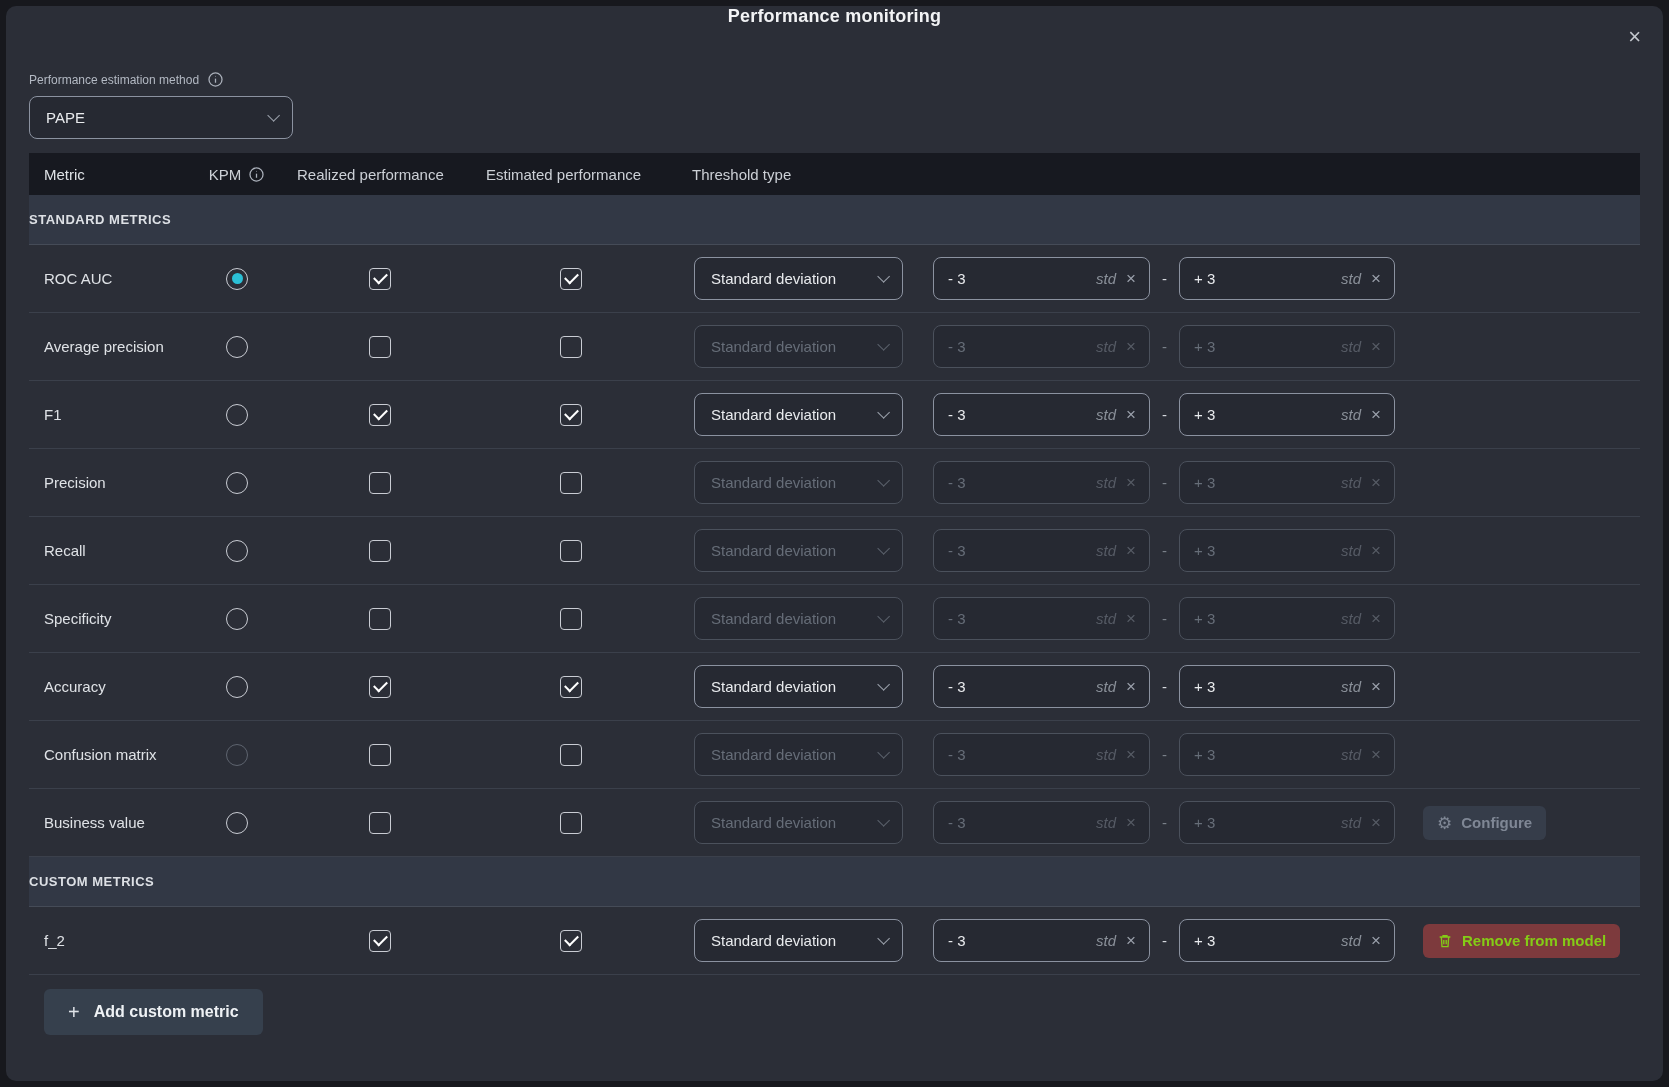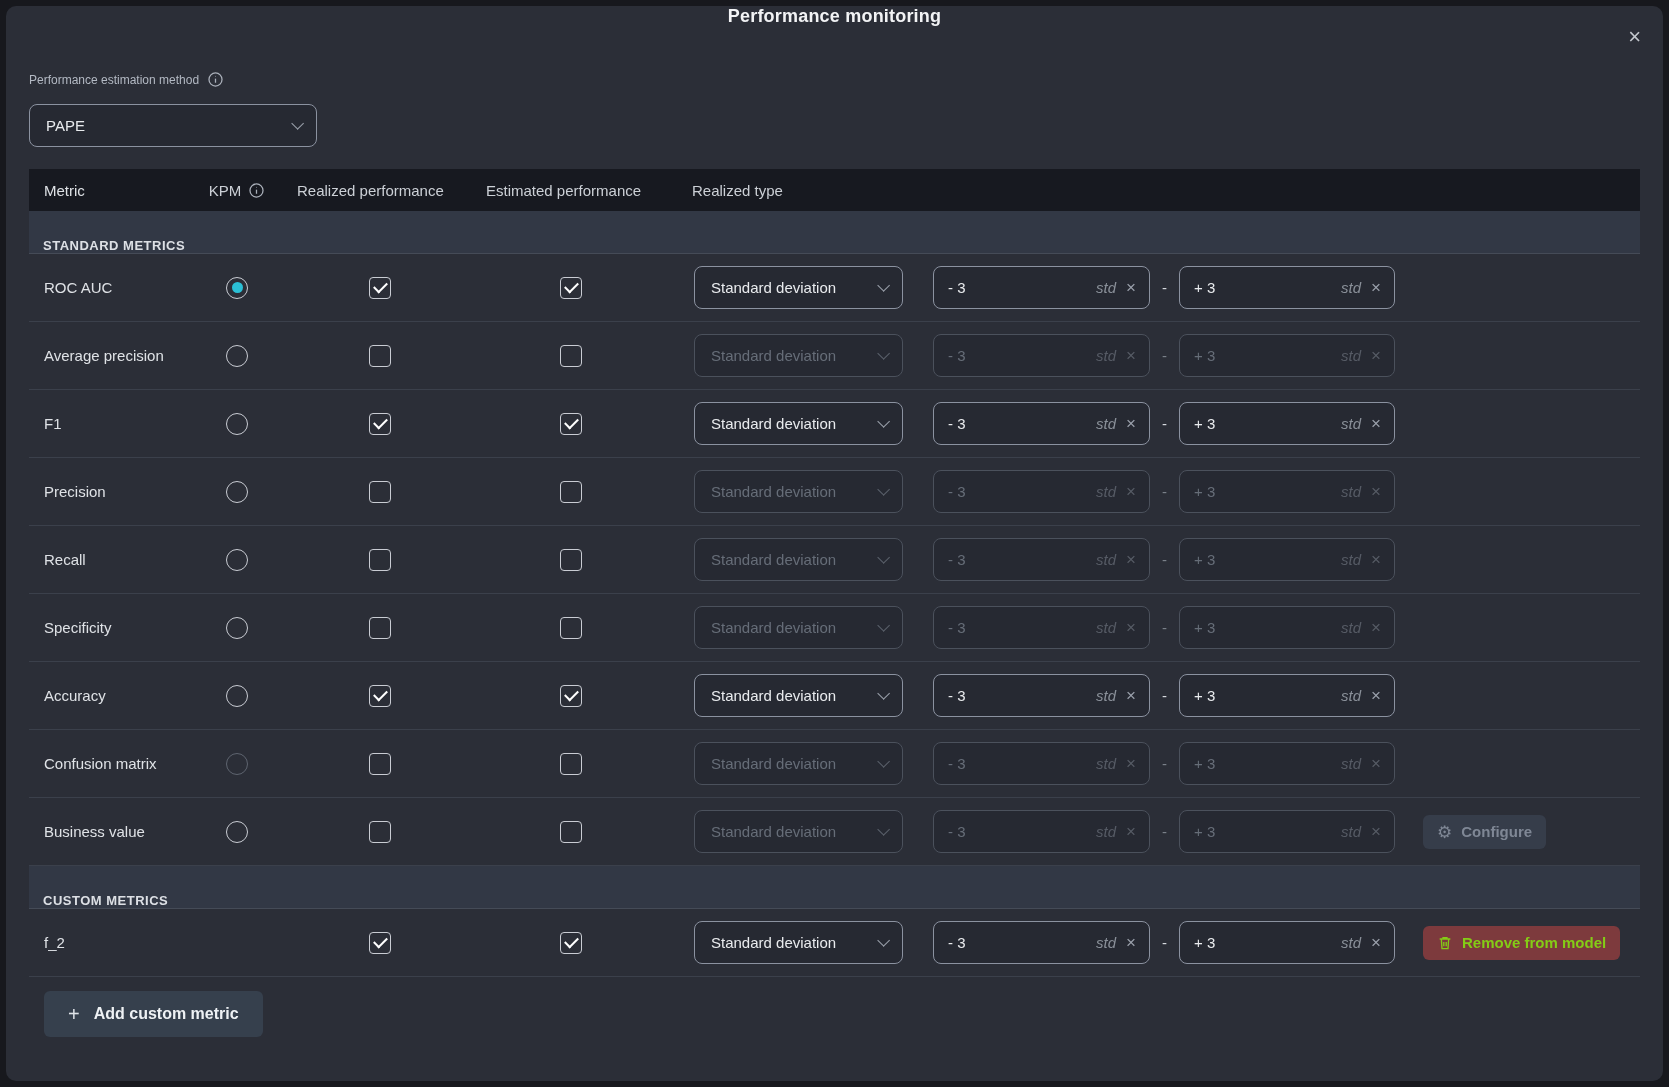--- a/index.html
+++ b/index.html
@@ -22,28 +22,28 @@
   html,body{width:1669px;height:1087px;overflow:hidden;}
   body{background:var(--outer-bg);font-family:"Liberation Sans","DejaVu Sans",sans-serif;color:var(--text);}
   .modal{position:absolute;inset:6px;background:var(--modal-bg);border-radius:10px;padding:0 23px;}
   .close-btn{position:absolute;top:16px;right:18px;font-size:22px;color:#c3c7cd;cursor:pointer;line-height:1;padding:4px;}
   .title{text-align:center;font-size:18px;font-weight:700;color:#f2f3f5;letter-spacing:.2px;}
   .field-label{margin-top:44px;display:flex;align-items:center;gap:8px;font-size:12px;color:var(--text-muted);}
   .info-icon{width:17px;height:17px;color:#aab0ba;display:inline-flex;}
   .info-icon svg{width:100%;height:100%;}
   .select{height:43px;border:1px solid var(--border-on);border-radius:8px;background:var(--input-bg);
           display:flex;align-items:center;justify-content:space-between;padding:0 16px;cursor:pointer;font-size:15px;color:var(--text);}
-  .pape-select{width:288px;margin-top:16px;}
+  .pape-select{width:264px;margin-top:8px;}
   .chevron{width:9px;height:9px;border-right:1.6px solid #9aa0ab;border-bottom:1.6px solid #9aa0ab;
            transform:rotate(45deg) translateY(-3px);flex:0 0 auto;}
   
-  .table{margin-top:22px;width:1611px;}
+  .table{margin-top:14px;width:1611px;}
   .thead{display:flex;align-items:center;height:42px;background:var(--head-bg);font-size:15px;color:#ccd0d6;}
-  .section-bar{display:flex;align-items:flex-end;height:43px;background:var(--section-bg);
-               padding-left:14px;font-size:13px;font-weight:700;letter-spacing:.5px;color:#dde0e5;border-bottom:1px solid #454b57;}
+  .section-bar{display:flex;align-items:center;height:50px;background:var(--section-bg);
+               padding-left:0;font-size:13px;font-weight:700;letter-spacing:.5px;color:#dde0e5;border-bottom:1px solid #454b57;}
   .row{display:flex;align-items:center;height:68px;border-bottom:1px solid var(--divider);font-size:15px;}
   .cell{display:flex;align-items:center;}
   .c-metric{flex:0 0 158px;padding-left:15px;color:#dfe2e6;}
   .c-kpm{flex:0 0 100px;justify-content:center;}
   .c-realized{flex:0 0 186px;justify-content:center;}
   .c-estimated{flex:0 0 196px;justify-content:center;}
   .c-type{flex:0 0 246px;}
   .c-value{flex:1 1 auto;}
   
   .thead .c-kpm{gap:7px;}
@@ -118,21 +118,21 @@
         <span class="info-icon">
           <svg viewBox="0 0 24 24" fill="none" stroke="currentColor" stroke-width="1.8">
             <circle cx="12" cy="12" r="9.2"></circle>
               <line x1="12" y1="10.8" x2="12" y2="16.6"></line>
               <circle cx="12" cy="7.4" r="0.7" fill="currentColor" stroke="none"></circle>
           </svg>
         </span>
       </div>
       <div class="cell c-realized">Realized performance</div>
       <div class="cell c-estimated">Estimated performance</div>
-      <div class="cell c-type">Realized type</div>
+      <div class="cell c-type">Threshold type</div>
     </div>
     <div id="rows">
   <div class="section-bar">
     <span class="section-label">STANDARD METRICS</span>
   </div>
 
   <div class="row">
     <div class="cell c-metric">
             <span class="metric-label">ROC AUC</span>
           </div>

